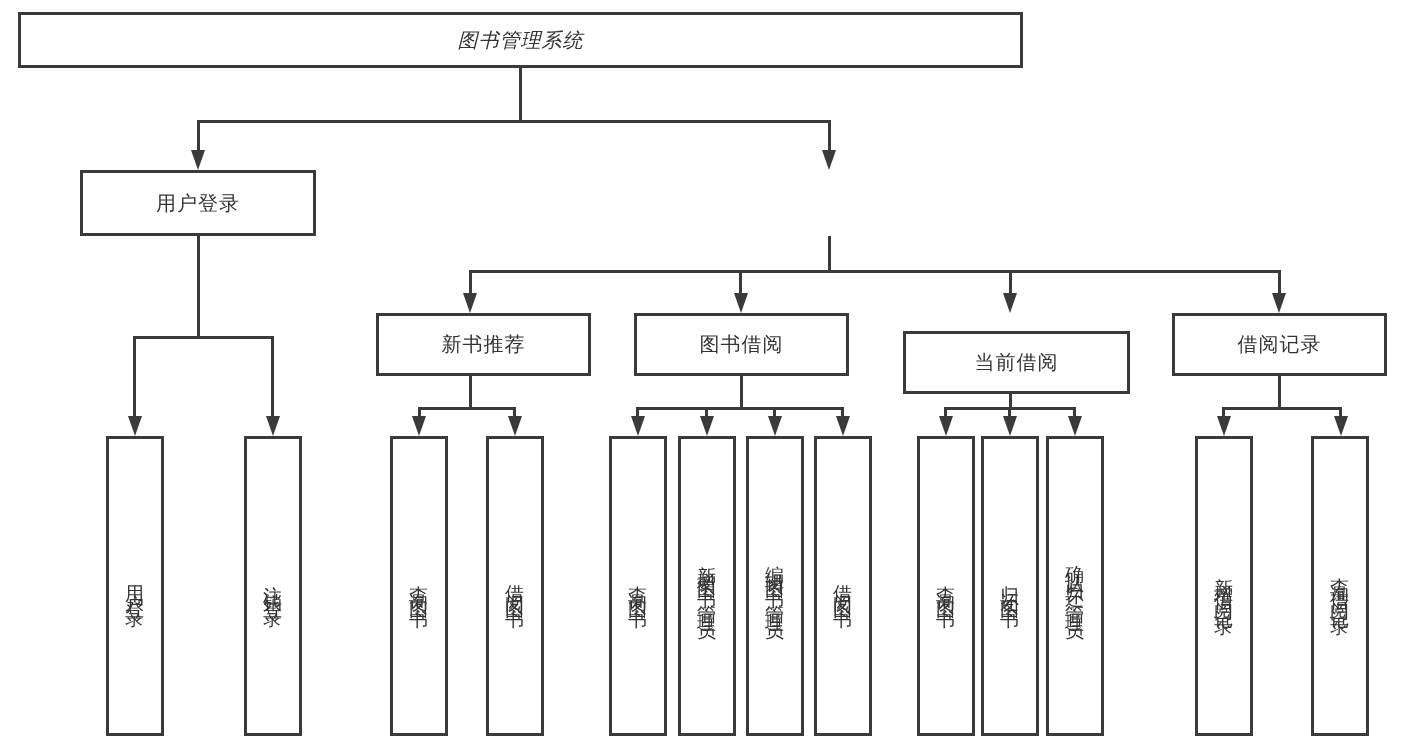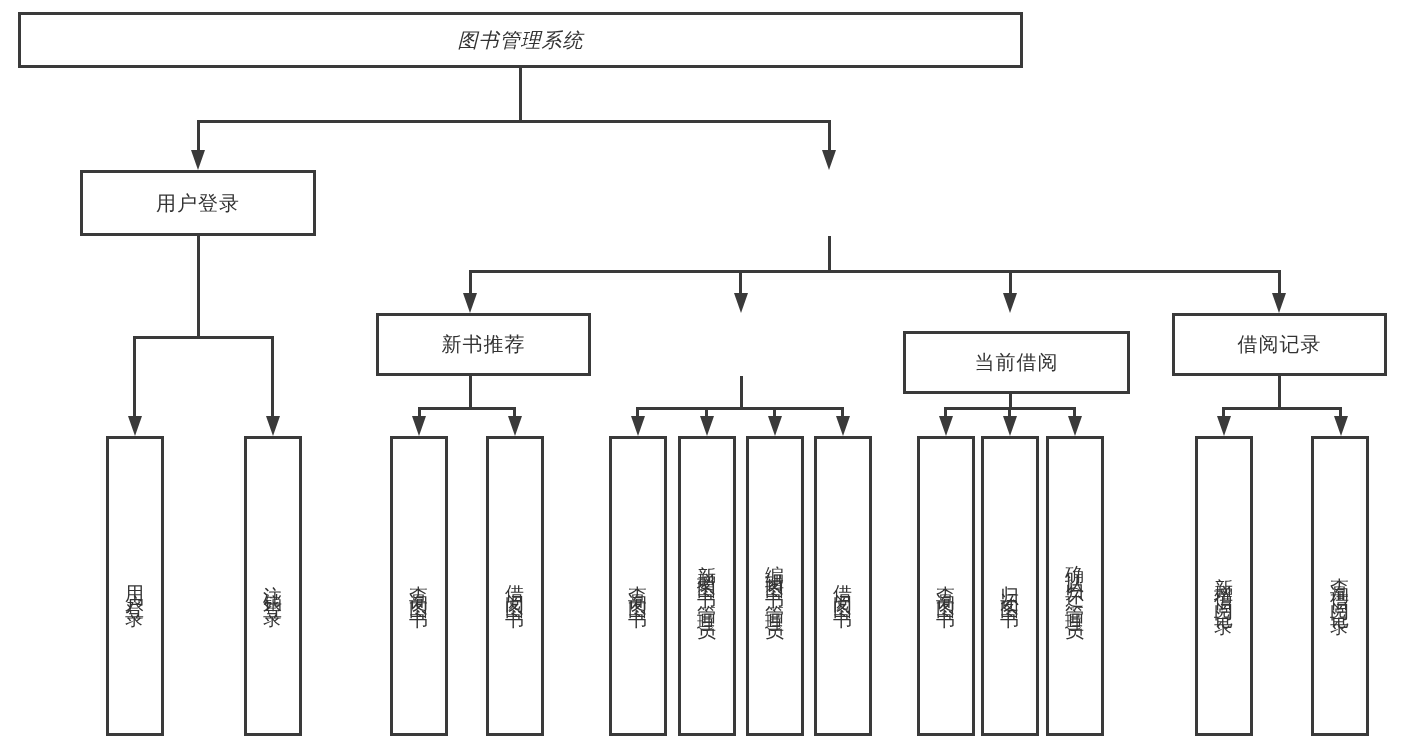--- a/index.html
+++ b/index.html
@@ -60,20 +60,21 @@
 
 <div class="stage">
 
   <div class="box" style="left:18px;top:12px;width:1005px;height:56px;font-style:italic;">图书管理系统</div>
 
   <div class="box" style="left:80px;top:170px;width:236px;height:66px;">用户登录</div>
 
 
   <div class="box" style="left:363px;top:313px;width:215px;height:63px;margin-left:13px;">新书推荐</div>
 
+  <div class="box" style="left:634px;top:313px;width:215px;height:63px;">图书借阅</div>
 
   <div class="box" style="left:903px;top:331px;width:227px;height:63px;">当前借阅</div>
 
   <div class="box" style="left:1172px;top:313px;width:215px;height:63px;">借阅记录</div>
 
   <div class="box vbox" style="left:106px;top:436px;width:58px;height:300px;">用户登录</div>
   <div class="box vbox" style="left:244px;top:436px;width:58px;height:300px;">注销登录</div>
 
   <div class="box vbox" style="left:390px;top:436px;width:58px;height:300px;">查询图书</div>
   <div class="box vbox" style="left:486px;top:436px;width:58px;height:300px;">借阅图书</div>

